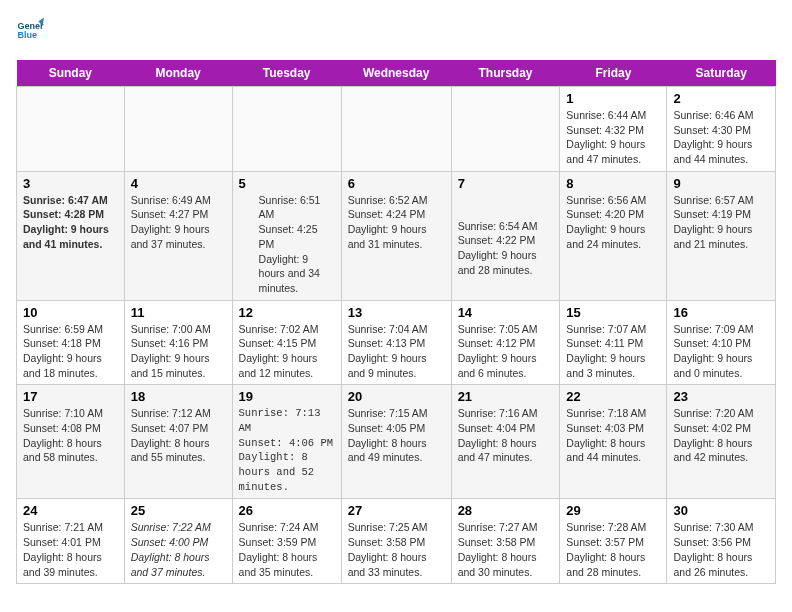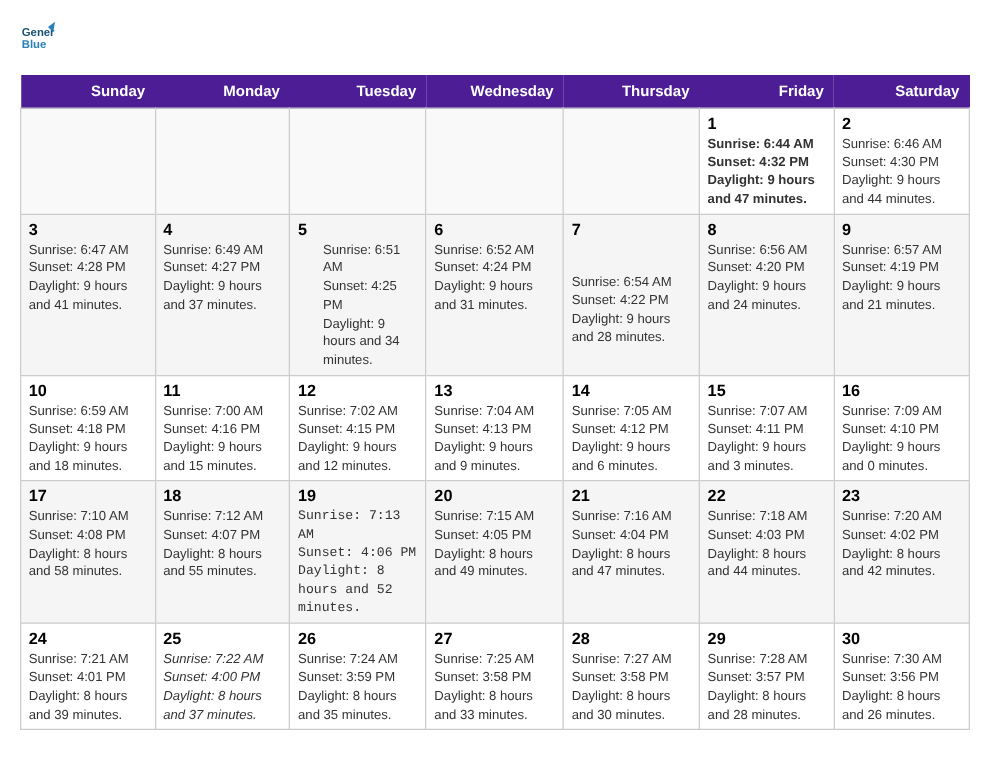--- a/index.html
+++ b/index.html
@@ -38,23 +38,23 @@
       justify-content: space-between;
       align-items: flex-start;
       margin-bottom: 8px;
     }
     table {
       width: 100%;
       border-collapse: collapse;
       font-size: 11px;
     }
     thead tr th {
-      background-color: #4c1d95;
+      background-color: #a21caf;
       color: #fff;
-      text-align: right;
+      text-align: center;
       padding: 6px 8px;
       font-size: 12px;
       font-weight: bold;
     }
     tbody tr td {
       border: 1px solid #ccc;
       vertical-align: top;
       padding: 4px 6px;
       width: 113px;
       height: 80px;
@@ -109,35 +109,35 @@
   </thead>
   <tbody id="calendar-body">
   <tr>
         <td class="empty-cell"></td>
         <td class="empty-cell"></td>
         <td class="empty-cell"></td>
         <td class="empty-cell"></td>
         <td class="empty-cell"></td>
         <td>
           <div class="day-num">1</div>
-          <div class="day-info" style="white-space: pre-line; font-weight: bold;">Sunrise: 6:44 AM
+          <div class="day-info" style="white-space: pre-line;">Sunrise: 6:44 AM
 Sunset: 4:32 PM
 Daylight: 9 hours and 47 minutes.</div>
         </td>
         <td>
           <div class="day-num">2</div>
           <div class="day-info" style="white-space: pre-line;">Sunrise: 6:46 AM
 Sunset: 4:30 PM
 Daylight: 9 hours and 44 minutes.</div>
         </td>
       </tr>
       <tr>
         <td>
           <div class="day-num">3</div>
-          <div class="day-info" style="white-space: pre-line;">Sunrise: 6:47 AM
+          <div class="day-info" style="white-space: pre-line; font-weight: bold;">Sunrise: 6:47 AM
 Sunset: 4:28 PM
 Daylight: 9 hours and 41 minutes.</div>
         </td>
         <td>
           <div class="day-num">4</div>
           <div class="day-info" style="white-space: pre-line;">Sunrise: 6:49 AM
 Sunset: 4:27 PM
 Daylight: 9 hours and 37 minutes.</div>
         </td>
         <td>

